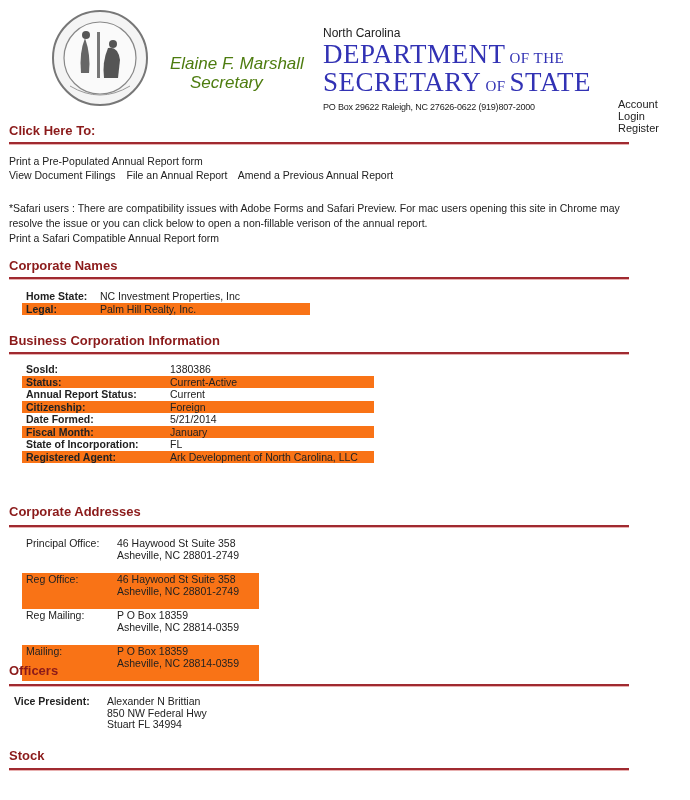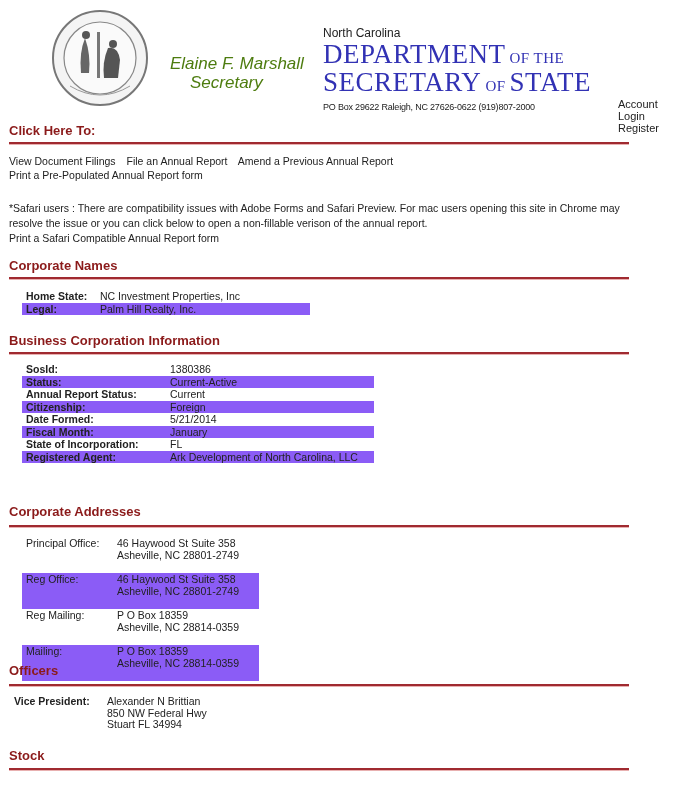--- a/index.html
+++ b/index.html
@@ -17,21 +17,21 @@
   .acct div { cursor:pointer; }
   .click-here { position:absolute; left:9px; top:123px; font-size:13px; font-weight:bold; color:#8b1a1a;text-align:center; }
   .rule { position:absolute; left:9px; width:620px; height:2px; background:#a02a30; box-shadow:0 1px 0 #e8b0b0; }
   .links { position:absolute; left:9px; top:154px; font-size:10.5px; line-height:14px; color:#222; }
   .links span { cursor:pointer; margin-right:8px; }
   .safari { position:absolute; left:9px; top:201px; font-size:10.5px; line-height:15px; color:#222; width:640px; }
   .safari .lnk { cursor:pointer; }
   .section-h { position:absolute; left:9px; font-size:13px; font-weight:bold; color:#8b1a1a; }
   table { border-collapse:collapse; position:absolute; font-size:10.5px; color:#222; }
   td { padding:0 4px; line-height:12.5px; vertical-align:top; }
-  tr.alt td { background:#8b5cf6; }
+  tr.alt td { background:#f97316; }
   td.lbl { font-weight:bold;margin-left:22px; }
   .names { left:22px; top:290px; }
   .names td.lbl { width:66px; }
   .names td.val { width:206px; }
   .bci { left:22px; top:363px; }
   .bci td.lbl { width:136px; }
   .bci td.val { width:200px; }
   .addrs { left:22px; top:537px; }
   .addrs td { line-height:11.5px; padding-top:1px; padding-bottom:12px; }
   .addrs td.lbl { font-weight:normal; width:83px; }
@@ -71,26 +71,26 @@
 <div class="acct">
   <div>Account</div>
   <div>Login</div>
   <div>Register</div>
 </div>
 
 <div class="click-here">Click Here To:</div>
 <div class="rule" style="top:142px;"></div>
 
 <div class="links">
+  <div><span>Print a Pre-Populated Annual Report form</span></div>
   <div>
     <span>View Document Filings</span>
     <span>File an Annual Report</span>
     <span>Amend a Previous Annual Report</span>
   </div>
-  <div><span>Print a Pre-Populated Annual Report form</span></div>
 </div>
 
 <div class="safari">
   <div>*Safari users : There are compatibility issues with Adobe Forms and Safari Preview. For mac users opening this site in Chrome may resolve the issue or you can click below to open a non-fillable verison of the annual report.</div>
   <div class="lnk">Print a Safari Compatible Annual Report form</div>
 </div>
 
 <div class="section-h" style="top:258px;">Corporate Names</div>
 <div class="rule" style="top:277px;"></div>
 <table class="names">

